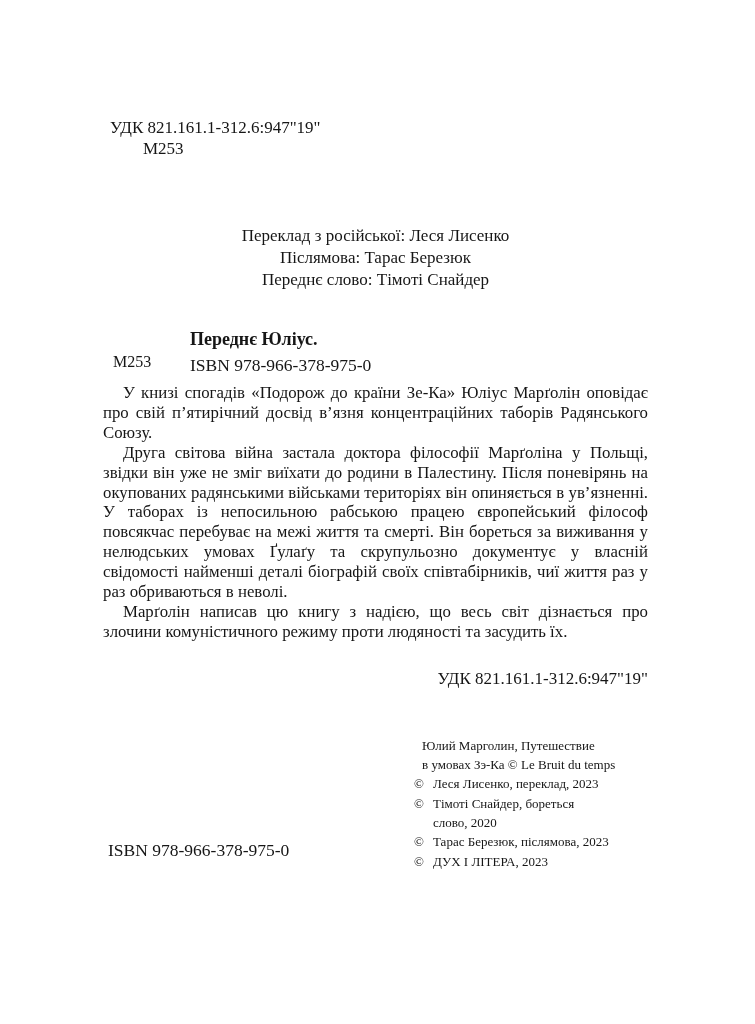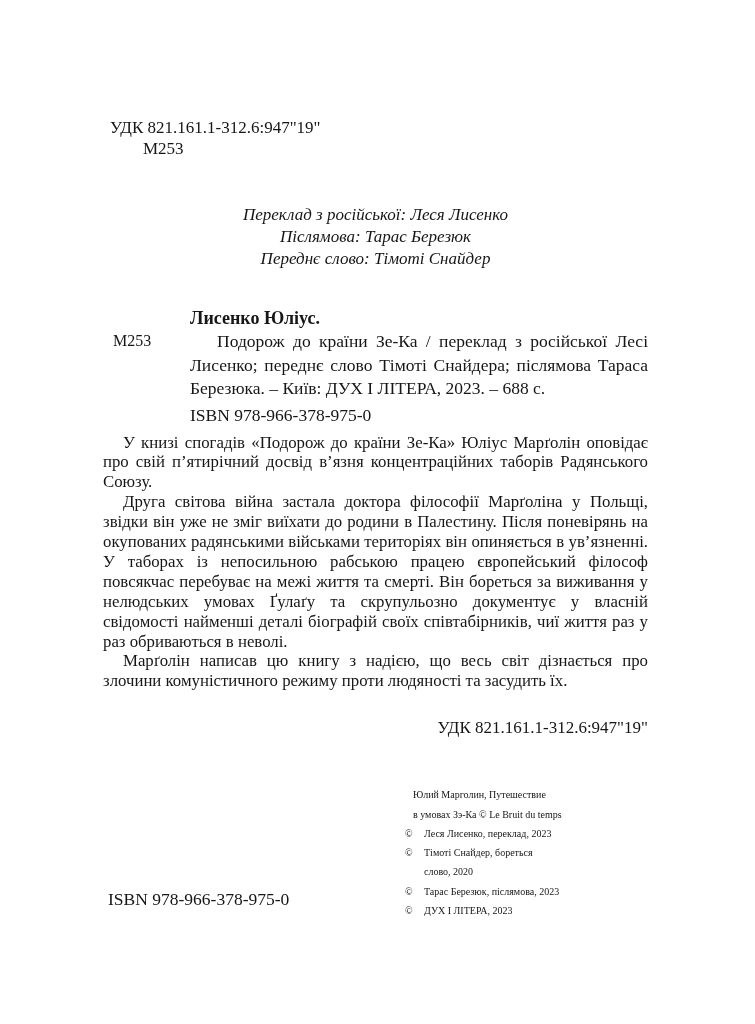--- a/index.html
+++ b/index.html
@@ -10,36 +10,36 @@
     height: 1024px;
     background: #ffffff;
     color: #161616;
     font-family: "Liberation Serif", "DejaVu Serif", serif;
     padding: 117px 107px 0 103px;
     overflow: hidden;
   }
   .udc-top { font-size: 17px; line-height: 21px; padding-left: 7px; }
   .udc-top .code { padding-left: 33px; }
 
-  .credits { margin-top: 45px; text-align: center; font-size: 17px; line-height: 22px; font-style: italic; }
+  .credits { margin-top: 66px; text-align: center; font-size: 17px; line-height: 22px; }
 
   .catalog { position: relative; margin-top: 36px; margin-left: 87px; }
   .catalog-author { font-weight: bold; font-size: 18px; line-height: 24px; }
   .catalog-code { position: absolute; left: -77px; top: 26px; font-size: 16px; }
   .catalog-desc { font-size: 17.5px; line-height: 23.5px; text-align: justify; text-indent: 27px; }
   .catalog-isbn { font-size: 17.5px; line-height: 23px; margin-top: 3px; }
 
   .annotation { margin-top: 6px; font-size: 16.8px; line-height: 19.9px; text-align: justify; }
   .annotation p { text-indent: 20px; }
 
   .udc-bottom { margin-top: 26px; text-align: right; font-size: 17px; line-height: 22px; }
 
   .footer { position: relative; margin-top: 46px; height: 150px; }
   .isbn-bottom { position: absolute; left: 5px; top: 104px; font-size: 17.5px; }
-  .copyright { position: absolute; left: 302px; top: 0; width: 250px; font-size: 10px; line-height: 19.3px; }
+  .copyright { position: absolute; left: 311px; top: 0; width: 250px; font-size: 13px; line-height: 19.3px; }
   .src-line { padding-left: 8px; }
   .c-entry { display: flex; }
   .c-mark { width: 19px; flex: none; }
   .c-text { flex: 1; }
   .c-cont { display: block; }
 </style>
 </head>
 <body>
 
 <div class="page">
@@ -50,22 +50,21 @@
   </div>
 
   <div class="credits">
     <div>Переклад з російської: Леся Лисенко</div>
     <div>Післямова: Тарас Березюк</div>
     <div>Переднє слово: Тімоті Снайдер</div>
   </div>
 
   <div class="catalog">
     <div class="catalog-code">М253</div>
-    <div class="catalog-author">Лисенко Юліус.</div>
-    <p class="catalog-desc">Подорож до країни Зе-Ка / переклад з російської Лесі Лисенко; переднє слово Тімоті Снайдера; післямова Тараса Березюка. – Київ: ДУХ І ЛІТЕРА, 2023. –  688 с.</p>
+    <div class="catalog-author">Переднє Юліус.</div>
     <div class="catalog-isbn">ISBN 978-966-378-975-0</div>
   </div>
 
   <div class="annotation">
     <p>У книзі спогадів «Подорож до країни Зе-Ка» Юліус Марґолін оповідає про свій п’ятирічний досвід в’язня концентраційних таборів Радянського Союзу.</p>
     <p>Друга світова війна застала доктора філософії Марґоліна у Польщі, звідки він уже не зміг виїхати до родини в Палестину. Після поневірянь на окупованих радянськими військами територіях він опиняється в ув’язненні. У таборах із непосильною рабською працею європейський філософ повсякчас перебуває на межі життя та смерті. Він бореться за виживання у нелюдських умовах Ґулаґу та скрупульозно документує у власній свідомості найменші деталі біографій своїх співтабірників, чиї життя раз у раз обриваються в неволі.</p>
     <p>Марґолін написав цю книгу з надією, що весь світ дізнається про злочини комуністичного режиму проти людяності та засудить їх.</p>
   </div>
 
   <div class="udc-bottom">УДК 821.161.1-312.6:947"19"</div>

